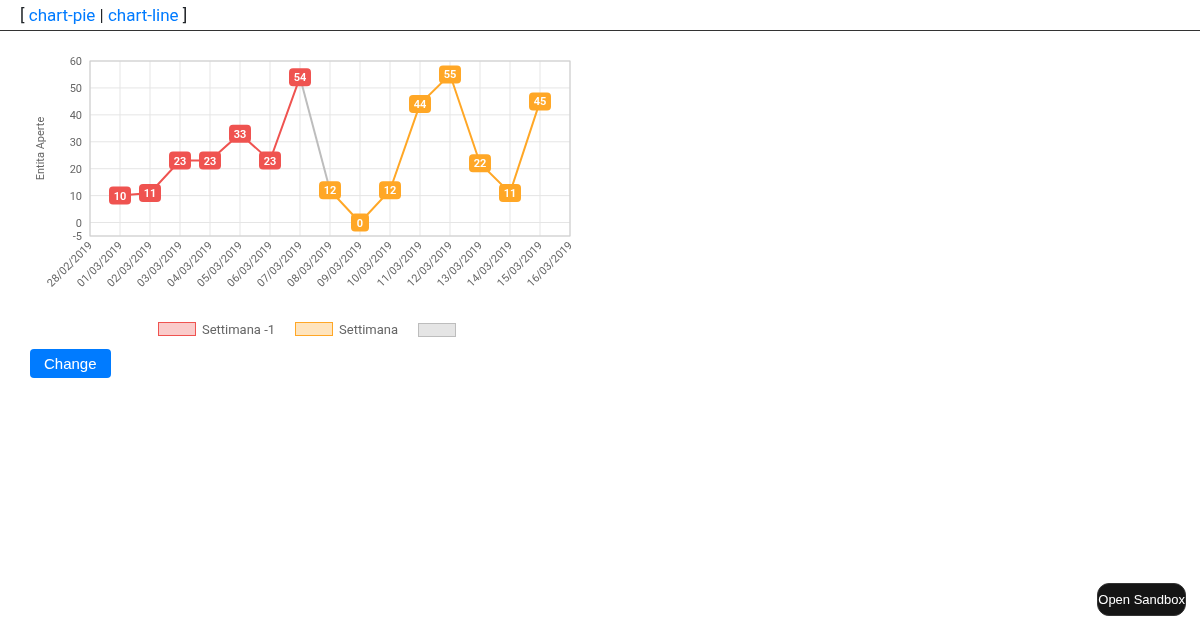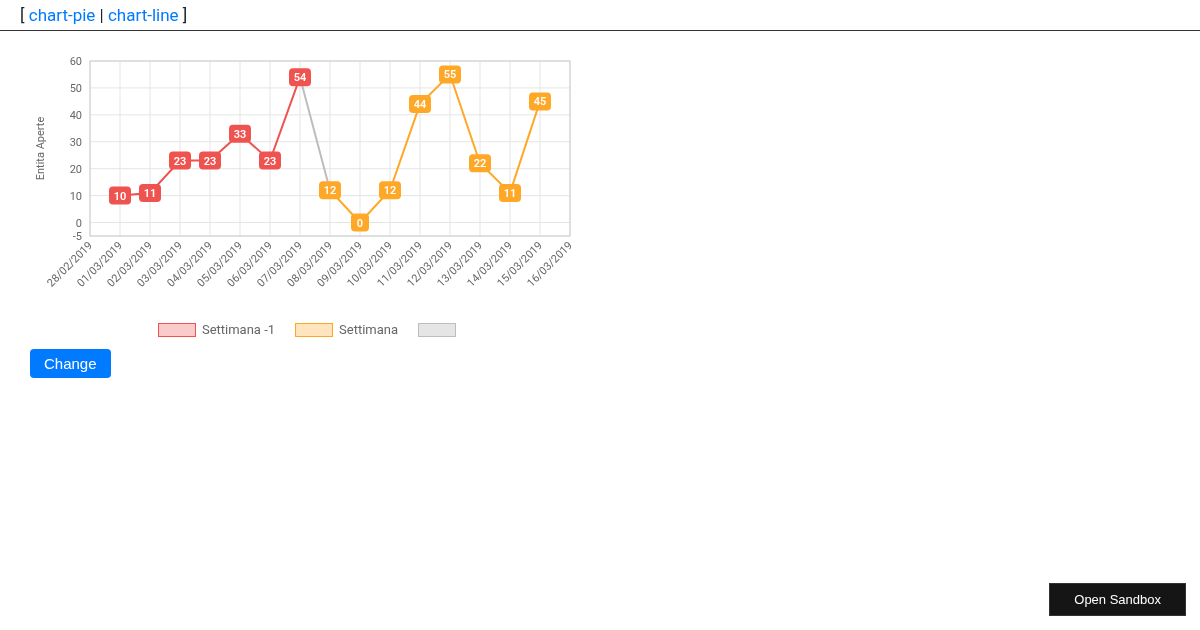--- a/index.html
+++ b/index.html
@@ -3,27 +3,27 @@
 <meta charset="utf-8">
 <style>
   html,body{margin:0;padding:0;font-family:-apple-system,BlinkMacSystemFont,"Segoe UI",Roboto,Helvetica,Arial,sans-serif;font-size:14px;color:#212529;background:#fff;}
   .top-links{padding:5px 20px;font-size:17px;}
   .top-links a{color:#007bff;text-decoration:none;cursor:pointer;}
   hr{border:none;border-top:1px solid #333;margin:0 0 20px 0;}
   .chart-wrap{padding:0 30px;}
   .chart-area{position:relative;width:560px;height:265px;}
   .chart-svg{position:absolute;left:0;top:0;}
   .legend{display:flex;justify-content:center;align-items:center;gap:4px;width:560px;margin:6px 0 12px 30px;font-size:13px;color:#666;}
-  .legend-item{display:flex;align-items:flex-end;gap:6px;margin:0 8px;cursor:pointer;}
+  .legend-item{display:flex;align-items:flex-start;gap:6px;margin:0 8px;cursor:pointer;}
   .swatch{width:36px;height:12px;border-width:1.5px;border-style:solid;}
   .swatch-red{background:rgba(239,83,80,0.3);border-color:#ef5350;}
   .swatch-orange{background:rgba(255,167,38,0.3);border-color:#ffa726;}
   .swatch-grey{background:rgba(189,189,189,0.4);border-color:#bdbdbd;}
   .btn{display:inline-block;margin-left:30px;padding:6px 14px;font-size:15px;color:#fff;background:#007bff;border:none;border-radius:4px;cursor:pointer;}
-  .open-sandbox{position:fixed;right:14px;bottom:14px;background:#151515;color:#fff;border:1px solid #333;border-radius:0;padding:8px 24px;font-size:13px;cursor:pointer;}
+  .open-sandbox{position:fixed;right:14px;bottom:14px;background:#151515;color:#fff;border:1px solid #333;border-radius:12px;padding:8px 0;font-size:13px;cursor:pointer;}
   .data-label{font-size:11px;font-weight:600;fill:#fff;text-anchor:middle;}
   .axis-text{font-size:11px;fill:#666;}
   .tick-text{font-size:11px;fill:#666;}
 </style>
 </head>
 <body>
 
 
 
 <div class="top-links">

